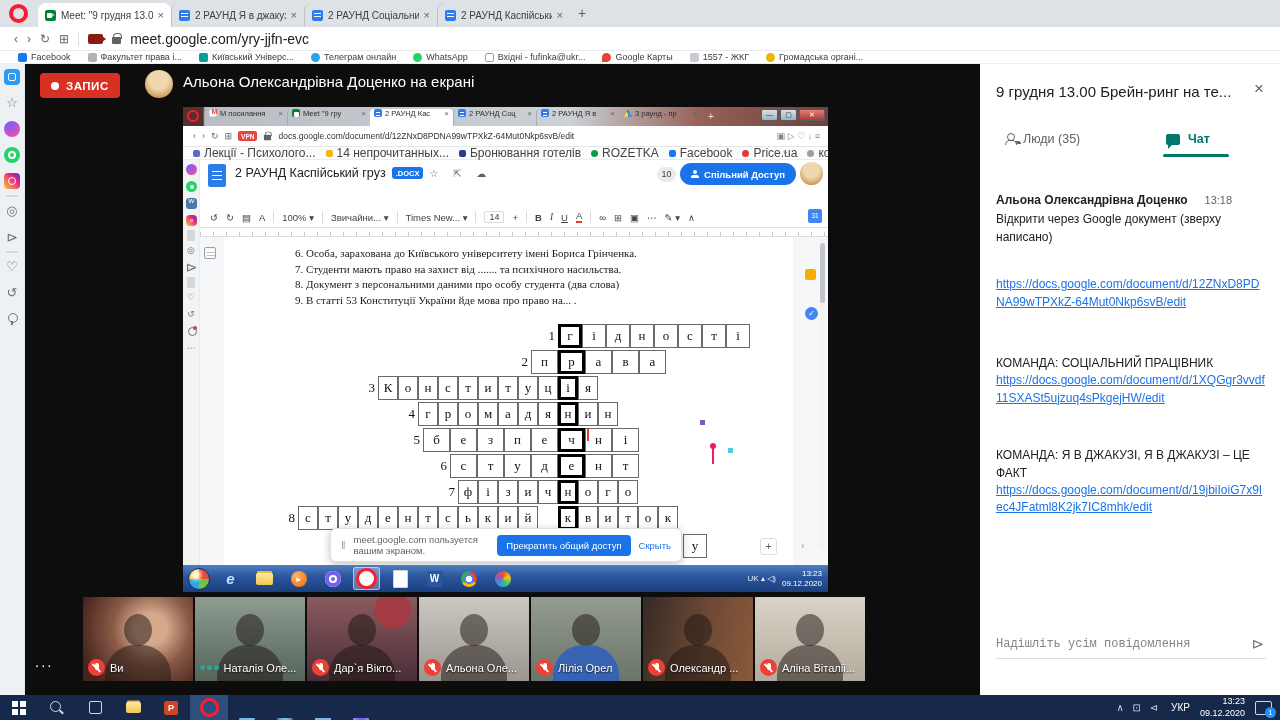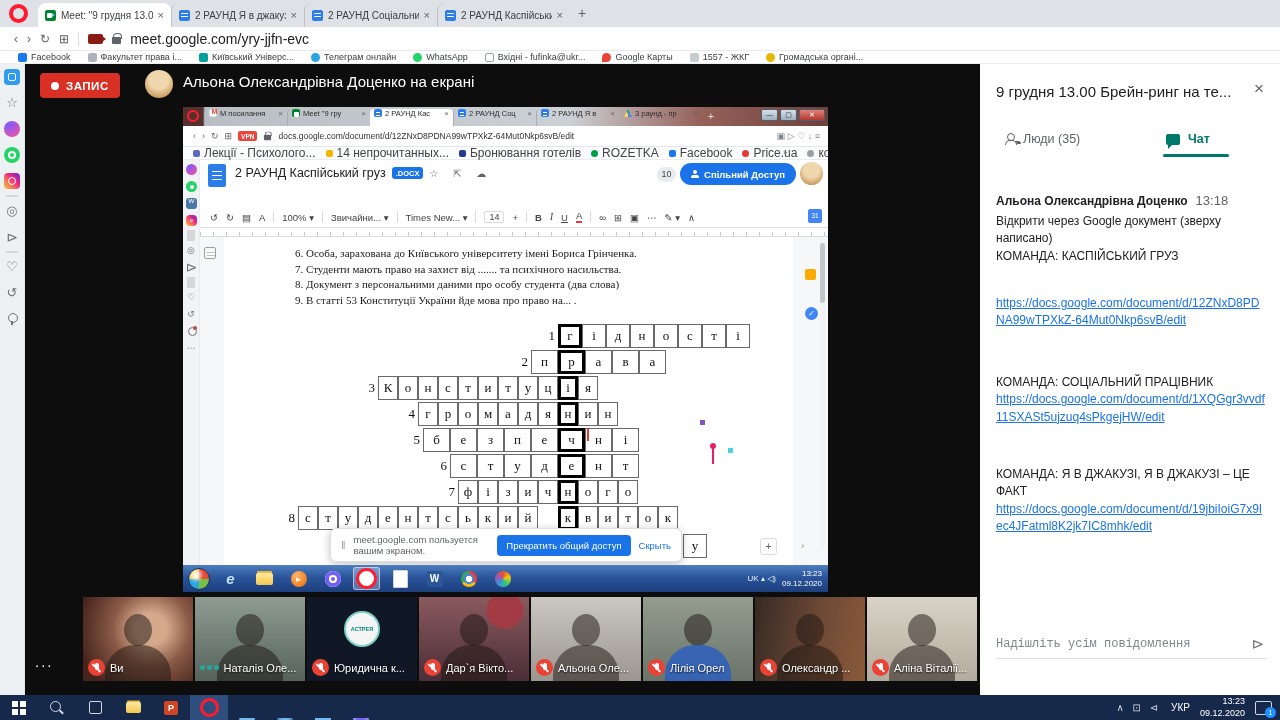--- a/index.html
+++ b/index.html
@@ -216,21 +216,21 @@
 .ppl-ic::before{content:"";position:absolute;left:2px;top:0;width:6px;height:6px;border:1.5px solid #5f6368;border-radius:50%}
 .ppl-ic::after{content:"";position:absolute;left:0;bottom:0;width:10px;height:4px;border:1.5px solid #5f6368;border-bottom:none;border-radius:5px 5px 0 0;box-shadow:5px 0 0 -1px #5f6368}
 .tab-chat{position:absolute;left:186px;top:6px;display:flex;align-items:center;gap:8px;font-size:12.5px;font-weight:bold;color:#00796b}
 .chat-ic{width:14px;height:11px;background:#00796b;border-radius:2px;position:relative}
 .chat-ic::after{content:"";position:absolute;left:2px;bottom:-4px;border-top:4px solid #00796b;border-right:4px solid transparent}
 .tab-underline{position:absolute;left:183px;top:28px;width:66px;height:3px;background:#00796b;border-radius:2px}
 .chat-log{position:absolute;left:16px;right:14px;top:128px;bottom:95px;font-size:12px;color:#202124;line-height:1.45;overflow:hidden}
 .msg{margin-bottom:30px}
 .msg-head{margin-bottom:2px}
 .msg-author{font-weight:bold;font-size:12px;color:#202124}
-.msg-time{font-size:13px;color:#5f6368;margin-left:8px}
+.msg-time{font-size:11px;color:#5f6368;margin-left:17px}
 .msg-link{color:#1a73e8;text-decoration:underline;word-break:break-all}
 .msg.sp1{margin-bottom:44px}
 .msg.sp2{margin-bottom:40px}
 .chat-input-row{position:absolute;left:16px;right:14px;bottom:36px;height:26px;border-bottom:1px solid #dadce0}
 .chat-input{width:240px;border:none;outline:none;font-size:12px;color:#3c4043;font-family:Liberation Mono, monospace}
 .chat-input::placeholder{color:#80868b}
 .send-ic{position:absolute;right:2px;top:2px;font-size:15px;color:#757575}
 
 .tbar{position:absolute;left:0;top:695px;width:1280px;height:25px;background:#16294a;display:flex;align-items:center}
 .t-app{width:38px;height:25px;display:flex;align-items:center;justify-content:center;position:relative}
@@ -679,28 +679,20 @@
           <div class="tile-bar">
 
             <span class="dots">
                 <i></i>
                 <i></i>
                 <i></i>
               </span>
             <span class="tile-name">Наталія Оле...</span>
           </div>
         </div>
-          <div class="tile tile-3">
-          <span class="tile-logo">АСТРЕЯ</span>
-          <div class="tile-bar">
-            <span class="mic"></span>
-
-            <span class="tile-name">Юридична к...</span>
-          </div>
-        </div>
           <div class="tile tile-4">
 
           <div class="tile-bar">
             <span class="mic"></span>
 
             <span class="tile-name">Дар`я Вікто...</span>
           </div>
         </div>
           <div class="tile tile-5">
 
@@ -749,21 +741,20 @@
       <div class="tab-chat">
         <span class="chat-ic"></span>
         <span>Чат</span>
       </div>
       <div class="tab-underline"></div>
     </div>
     <div class="chat-log" id="chat-log">
         <div class="msg sp0">
           <div class="msg-head"><span class="msg-author">Альона Олександрівна Доценко</span><span class="msg-time">13:18</span></div>
           <div class="msg-text">Відкрити через Google документ (зверху написано)</div>
-          <div class="msg-text">КОМАНДА: КАСПІЙСЬКИЙ ГРУЗ</div>
         </div>
         <div class="msg sp1">
           <div class="msg-link">https://docs.google.com/document/d/12ZNxD8PDNA99wTPXkZ-64Mut0Nkp6svB/edit</div>
         </div>
         <div class="msg sp2">
           <div class="msg-text">КОМАНДА: СОЦІАЛЬНИЙ ПРАЦІВНИК</div>
           <div class="msg-link">https://docs.google.com/document/d/1XQGgr3vvdf11SXASt5ujzuq4sPkgejHW/edit</div>
         </div>
         <div class="msg sp0">
           <div class="msg-text">КОМАНДА: Я В ДЖАКУЗІ, Я В ДЖАКУЗІ – ЦЕ ФАКТ</div>

